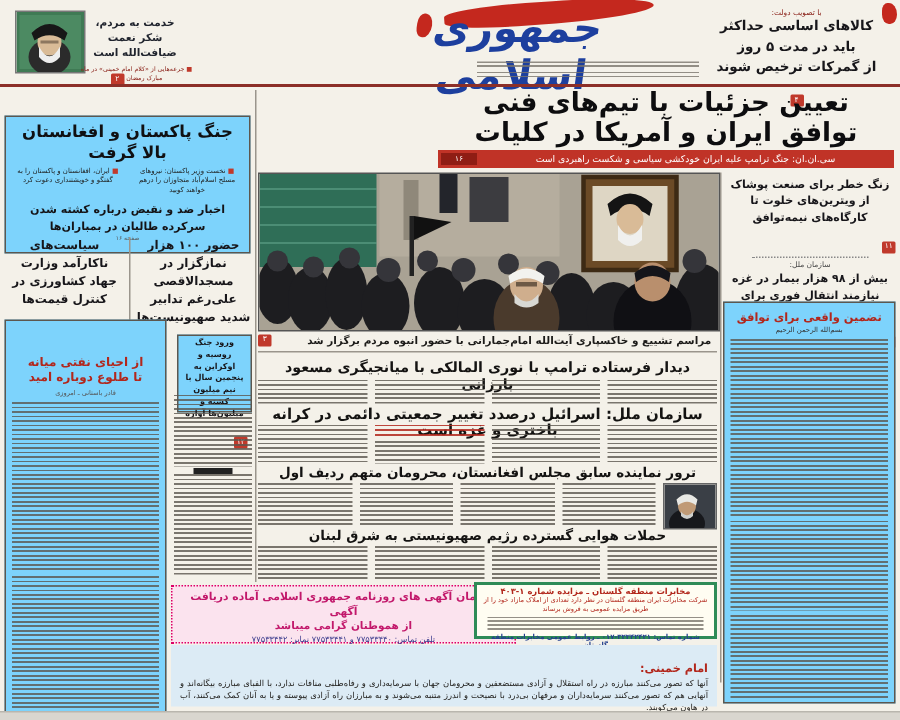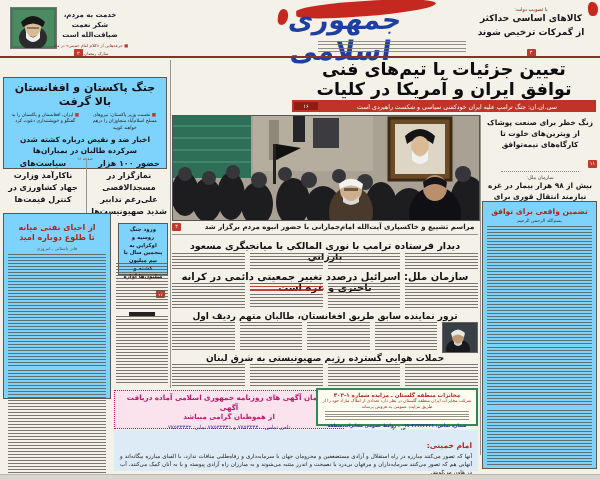--- a/index.html
+++ b/index.html
@@ -62,20 +62,21 @@
       <div class="pt-light" style="height:4px;"></div>
     </div>
   <div class="abs" style="left:318px;top:48px;width:148px;height:5px;">
       <div class="pt-light" style="height:4px;"></div>
     </div>
 
   <div class="abs c" style="left:468px;top:6px;width:126px;">
     <div style="font-size:5px;color:#8a2018;">با تصویب دولت:</div>
     <div class="b" style="font-size:9px;line-height:1.5;color:#17161a;">
       <div>کالاهای اساسی حداکثر</div>
+      <div>باید در مدت ۵ روز</div>
       <div>از گمرکات ترخیص شوند</div>
     </div>
     <span class="badge">۴</span>
   </div>
 
   <div class="abs" style="left:0;top:56px;width:600px;height:2px;background:#8c2f28;"></div>
 
   <div class="abs c" style="left:292px;top:59px;width:304px;">
     <div class="b" style="font-size:17.5px;line-height:1.15;color:#0d0d0f;">
       <div>تعیین جزئیات با تیم‌های فنی</div>
@@ -166,21 +167,21 @@
   <div class="abs c hl" style="left:172px;top:271px;width:306px;font-size:10px;">سازمان ملل: اسرائیل درصدد تغییر جمعیتی دائمی در کرانه باختری و غزه است</div>
   <div class="abs cols" style="left:172px;top:283px;width:306px;height:26px;">
     <div class="pt"></div>
       <div class="pt"></div>
     <div>
         <div class="pt-red" style="height:9px;margin-bottom:2px;"></div>
         <div class="pt" style="height:15px;"></div>
       </div>
     <div class="pt"></div>
   </div>
-  <div class="abs c hl" style="left:172px;top:311px;width:306px;font-size:9px;">ترور نماینده سابق طریق افغانستان، طالبان متهم ردیف اول</div>
+  <div class="abs c hl" style="left:172px;top:311px;width:306px;font-size:9px;">ترور نماینده سابق مجلس افغانستان، محرومان متهم ردیف اول</div>
   <div class="abs" style="left:172px;top:322px;width:306px;height:29px;display:flex;gap:5px;">
     <div style="width:34px;height:29px;border:1px solid #666;flex:none;">
       <svg width="34" height="29" viewBox="0 0 34 29">
         <rect width="34" height="29" fill="#3a3f46"></rect>
         <ellipse cx="15" cy="26" rx="12" ry="10" fill="#17181c"></ellipse>
         <ellipse cx="15" cy="14" rx="6" ry="7" fill="#c09a76"></ellipse>
         <path d="M8 10 Q15 3 22 10 L21 14 Q15 9 9 14 Z" fill="#e8e8e4"></path>
         <path d="M11 18 Q15 23 19 18 L19 21 Q15 25 11 21 Z" fill="#cfcfcc"></path>
       </svg>
     </div>
@@ -273,21 +274,21 @@
   </div>
 
   <div class="abs" style="left:116px;top:263px;width:52px;height:124px;">
     <div class="pt" style="height:48px;"></div>
     <div style="height:5px;display:flex;justify-content:center;align-items:center;">
         <div style="width:26px;height:4px;background:#222;"></div>
       </div>
     <div class="pt" style="height:67px;"></div>
   </div>
 
-  <div class="abs boxed" style="left:3px;top:197px;width:108px;height:186px;padding:7px 4px;box-sizing:border-box;">
+  <div class="abs boxed" style="left:3px;top:197px;width:108px;height:266px;padding:21px 4px;box-sizing:border-box;">
     <div class="b red c" style="font-size:8px;line-height:1.3;margin-top:2px;">
       <div>از احیای نفتی میانه</div>
       <div>تا طلوع دوباره امید</div>
     </div>
     <div class="c" style="font-size:4.4px;color:#555;margin:2px 0 3px;">قادر باستانی ـ امروزی</div>
     <div class="pt" style="height:112px;"></div>
     <div style="height:4px;"></div>
     <div class="pt" style="height:104px;"></div>
     <div style="display:flex;align-items:center;gap:3px;margin-top:3px;">
       <span class="badge">۱۴</span>

